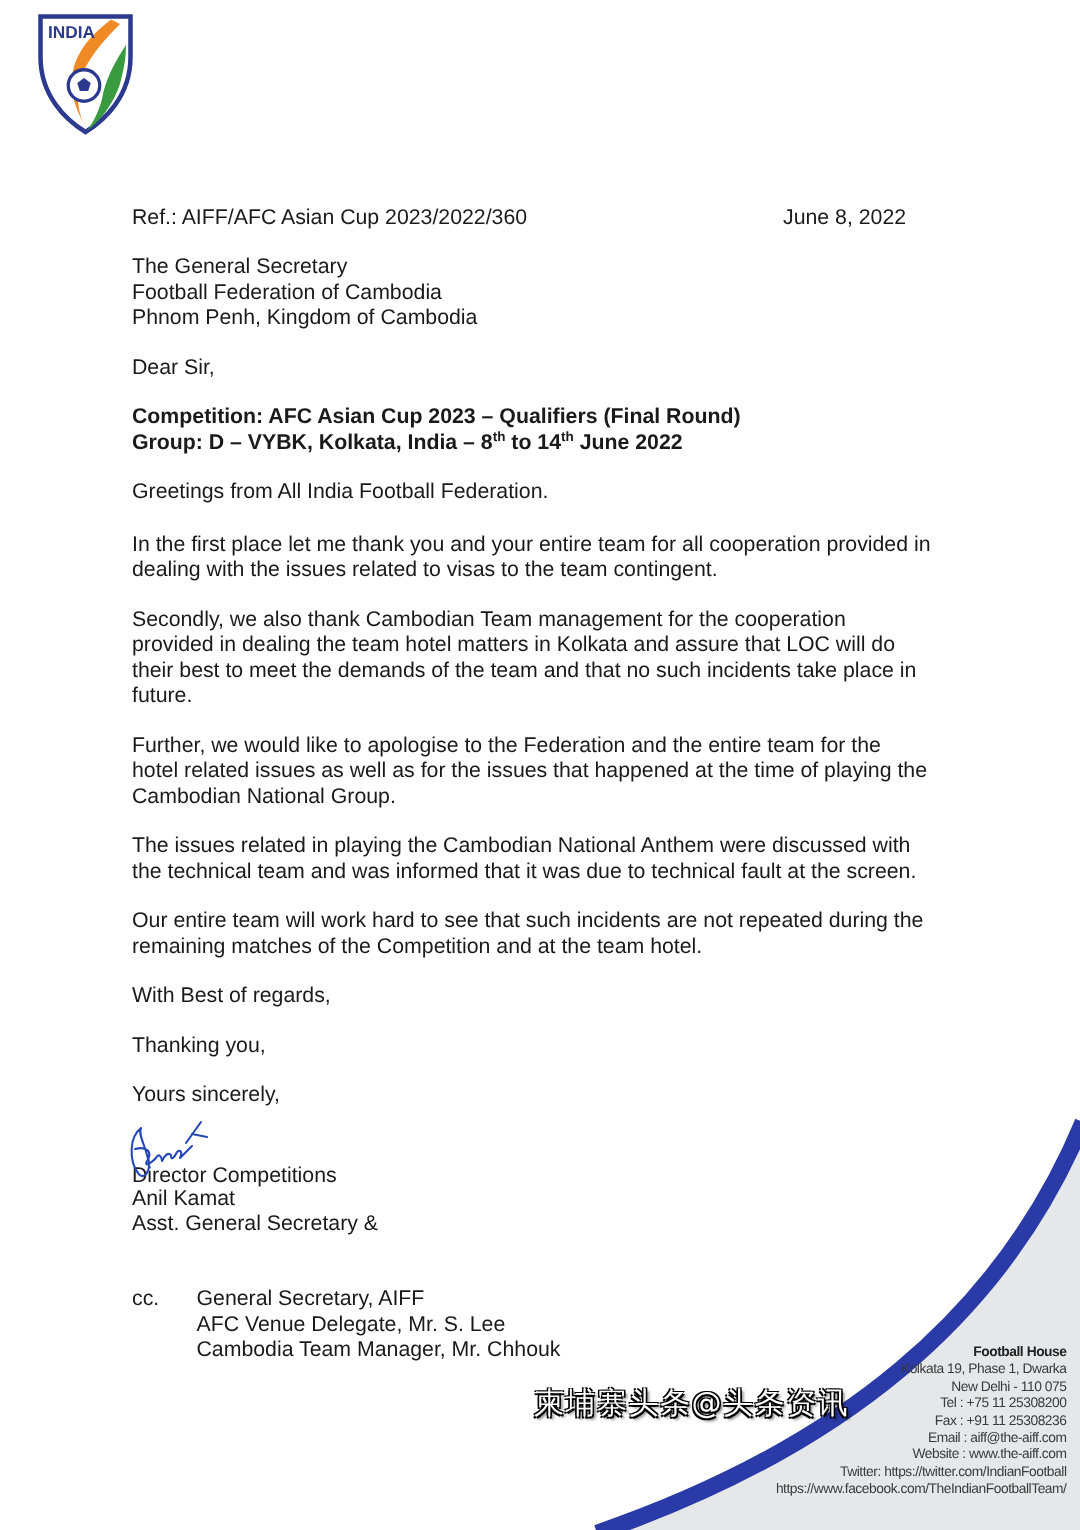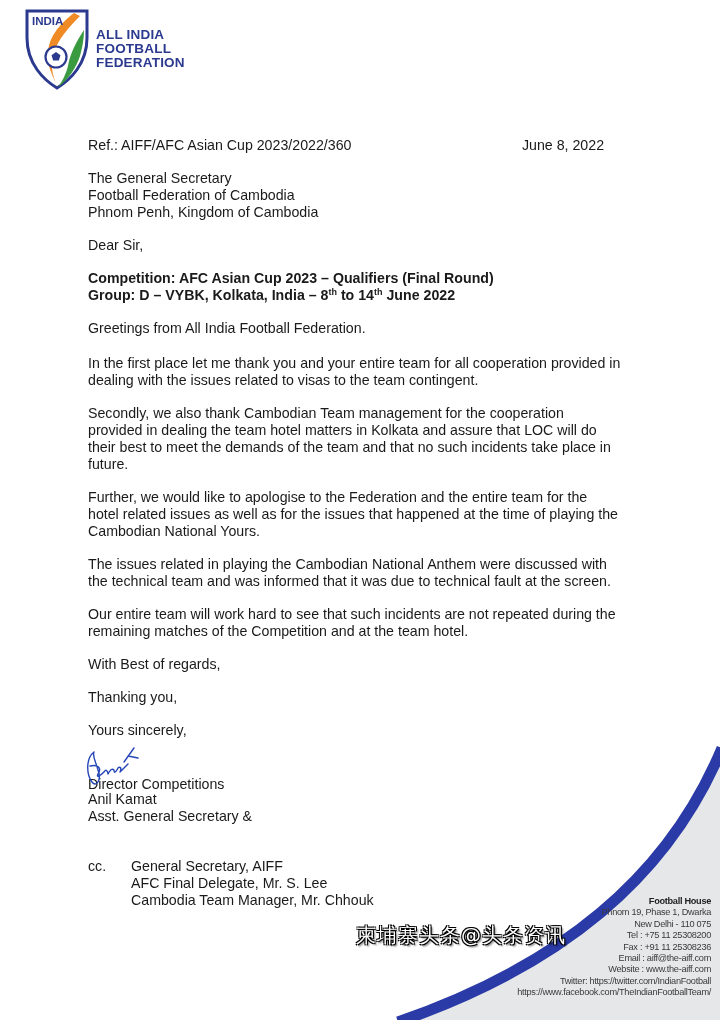--- a/index.html
+++ b/index.html
@@ -59,25 +59,20 @@
 
 <div class="letterhead">
   <svg class="logo-shield" viewBox="0 0 66 82">
     <path d="M3,3 L63,3 L63,30 C63,56 46,72 33,80 C20,72 3,56 3,30 Z" fill="#ffffff" stroke="#2b3a8f" stroke-width="3"></path>
     <path d="M50,5 C36,16 22,30 24,52 C25,62 30,70 33,78 C28,66 26,56 30,44 C34,32 44,20 56,8 Z" fill="#f08a24"></path>
     <path d="M60,22 C52,34 46,46 44,58 C42,66 38,74 34,79 C44,72 52,60 56,48 C58,40 60,32 60,22 Z" fill="#3a9a3f"></path>
     <circle cx="32" cy="49" r="10.5" fill="#ffffff" stroke="#2b3a8f" stroke-width="2.2"></circle>
     <polygon points="32,44 36.5,47.3 34.8,52.6 29.2,52.6 27.5,47.3" fill="#2b3a8f"></polygon>
     <text x="8" y="17" font-family="Liberation Sans, sans-serif" font-weight="bold" font-size="11.5" fill="#2b3a8f">INDIA</text>
   </svg>
-  <div class="org-name">
-    <div>ALL INDIA</div>
-    <div>FOOTBALL</div>
-    <div>FEDERATION</div>
-  </div>
 </div>
 
 <div class="letter">
   <div class="line" style="top:137px">Ref.: AIFF/AFC Asian Cup 2023/2022/360</div>
   <div class="date" style="top:137px">June 8, 2022</div>
 
   <div class="line" style="top:170px">The General Secretary</div>
   <div class="line" style="top:187px">Football Federation of Cambodia</div>
   <div class="line" style="top:204px">Phnom Penh, Kingdom of Cambodia</div>
 
@@ -91,49 +86,49 @@
   <div class="line" style="top:355px">In the first place let me thank you and your entire team for all cooperation provided in</div>
   <div class="line" style="top:372px">dealing with the issues related to visas to the team contingent.</div>
 
   <div class="line" style="top:405px">Secondly, we also thank Cambodian Team management for the cooperation</div>
   <div class="line" style="top:422px">provided in dealing the team hotel matters in Kolkata and assure that LOC will do</div>
   <div class="line" style="top:439px">their best to meet the demands of the team and that no such incidents take place in</div>
   <div class="line" style="top:456px">future.</div>
 
   <div class="line" style="top:489px">Further, we would like to apologise to the Federation and the entire team for the</div>
   <div class="line" style="top:506px">hotel related issues as well as for the issues that happened at the time of playing the</div>
-  <div class="line" style="top:523px">Cambodian National Yours.</div>
+  <div class="line" style="top:523px">Cambodian National Group.</div>
 
   <div class="line" style="top:556px">The issues related in playing the Cambodian National Anthem were discussed with</div>
   <div class="line" style="top:573px">the technical team and was informed that it was due to technical fault at the screen.</div>
 
   <div class="line" style="top:606px">Our entire team will work hard to see that such incidents are not repeated during the</div>
   <div class="line" style="top:623px">remaining matches of the Competition and at the team hotel.</div>
 
   <div class="line" style="top:656px">With Best of regards,</div>
   <div class="line" style="top:689px">Thanking you,</div>
   <div class="line" style="top:722px">Yours sincerely,</div>
 
   <div class="line" style="top:791px">Anil Kamat</div>
   <div class="line" style="top:808px">Asst. General Secretary &amp;</div>
   <div class="line" style="top:776px">Director Competitions</div>
 
   <div class="cc-label" style="top:858px">cc.</div>
   <div class="cc-item" style="top:858px">General Secretary, AIFF</div>
-  <div class="cc-item" style="top:875px">AFC Final Delegate, Mr. S. Lee</div>
+  <div class="cc-item" style="top:875px">AFC Venue Delegate, Mr. S. Lee</div>
   <div class="cc-item" style="top:892px">Cambodia Team Manager, Mr. Chhouk</div>
 </div>
 
 <svg class="signature" viewBox="0 0 60 46">
   <path d="M10,8 C2,14 2,30 8,38 C12,44 18,36 14,26 C12,18 8,12 10,8 M6,22 C14,20 18,24 14,30 C12,34 16,32 20,28 C22,24 24,28 24,30 C26,26 28,24 30,26 C30,30 32,28 34,24 C36,22 38,24 36,28 C38,26 42,22 44,20 M40,18 L50,4 M44,12 L54,14" fill="none" stroke="#2546b8" stroke-width="1.4" stroke-linecap="round" stroke-linejoin="round"></path>
 </svg>
 
 <div class="footer-info">
   <div class="fh">Football House</div>
-  <div>Phnom 19, Phase 1, Dwarka</div>
+  <div>Kolkata 19, Phase 1, Dwarka</div>
   <div>New Delhi - 110 075</div>
   <div>Tel : +75 11 25308200</div>
   <div>Fax : +91 11 25308236</div>
   <div>Email : aiff@the-aiff.com</div>
   <div>Website : www.the-aiff.com</div>
   <div>Twitter: https://twitter.com/IndianFootball</div>
   <div>https://www.facebook.com/TheIndianFootballTeam/</div>
 </div>
 
 <div class="watermark">柬埔寨头条@头条资讯</div>

